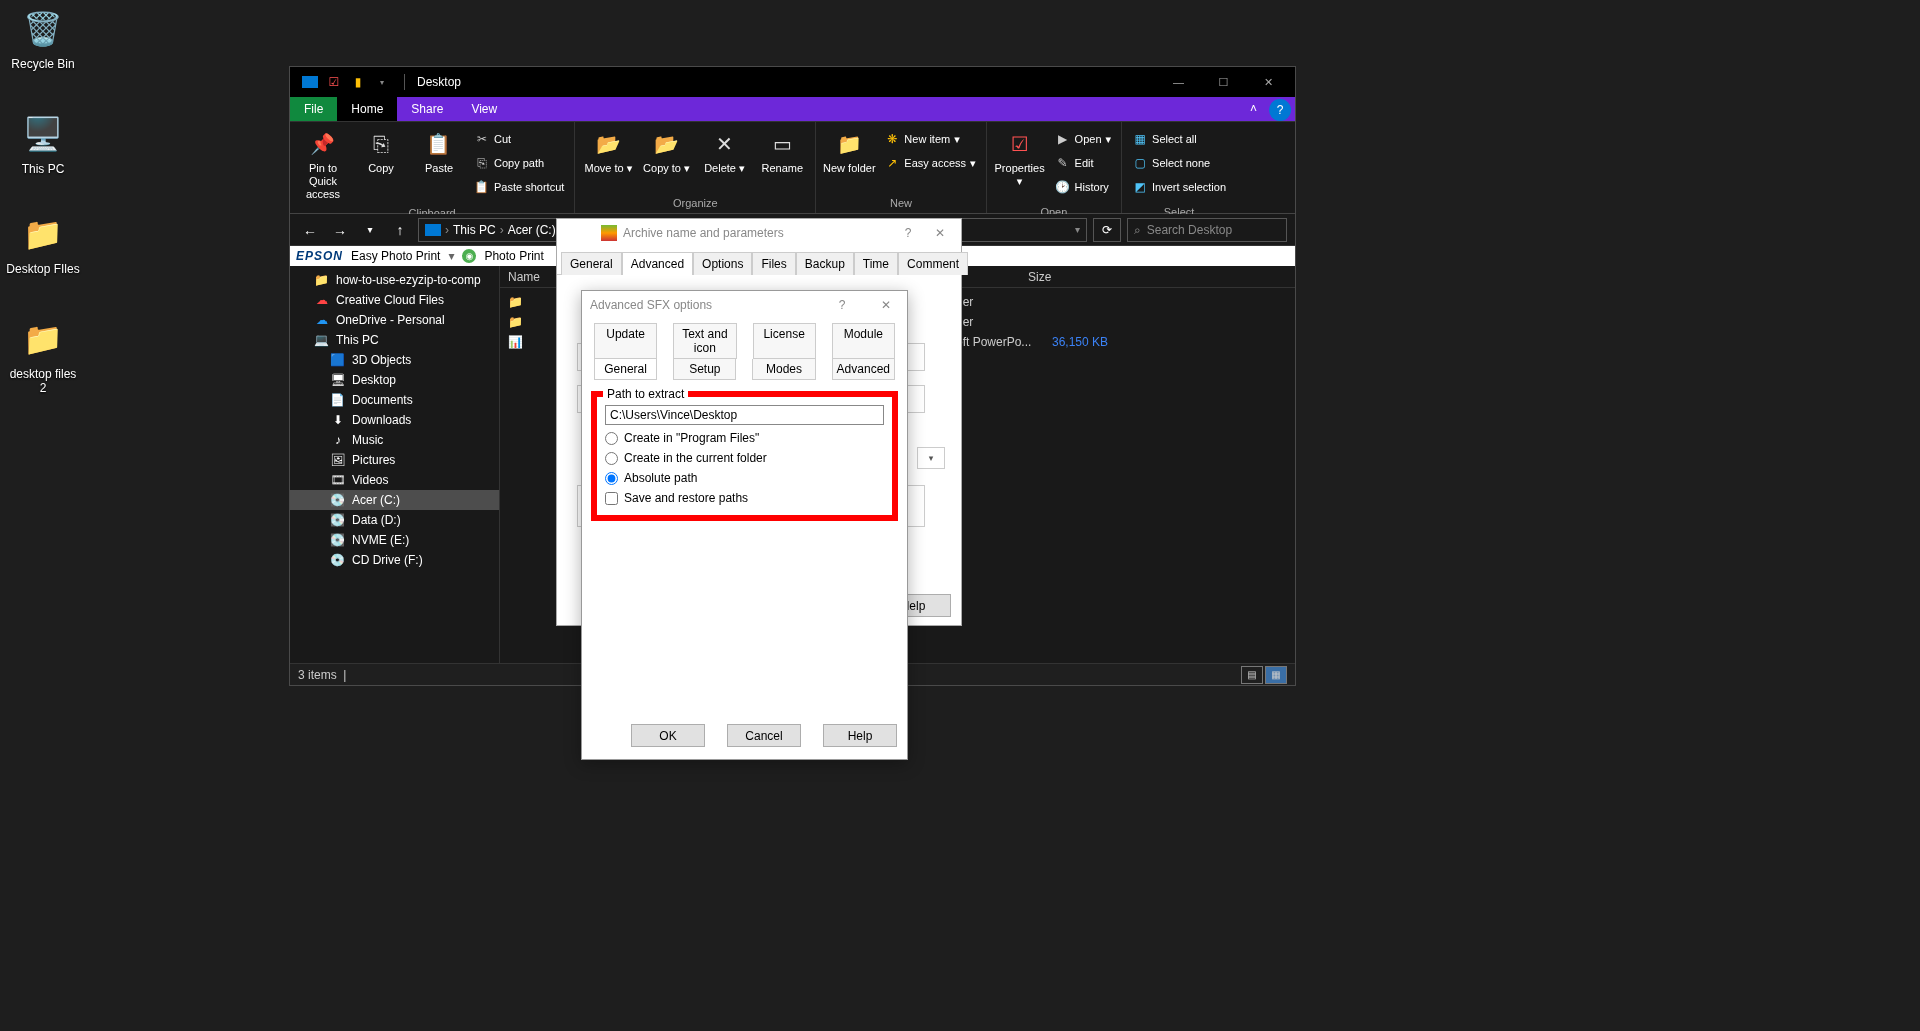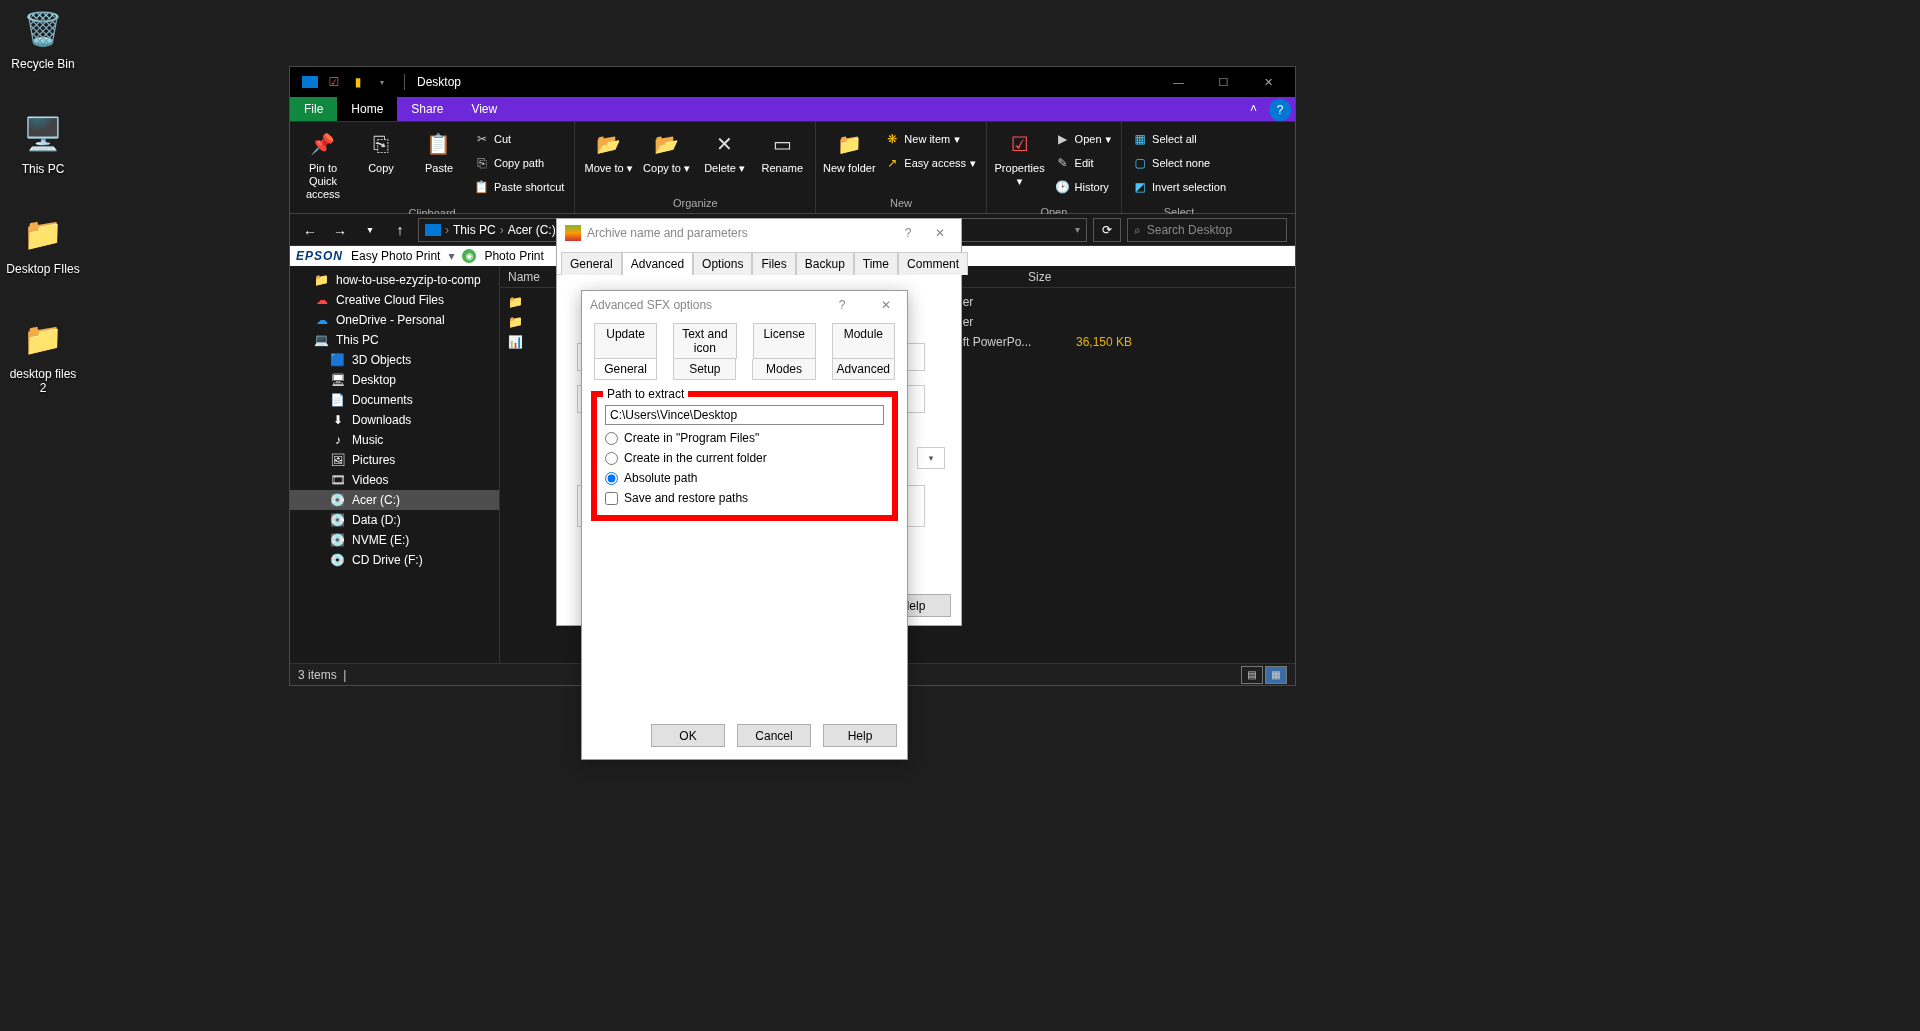--- a/index.html
+++ b/index.html
@@ -63,21 +63,21 @@
 .filelist { flex:1; padding:4px 0; }
 .filerow { display:flex; align-items:center; padding:3px 8px; gap:6px; color:#fff; font-size:12px; }
 .filerow .fico { width:16px; text-align:center; }
 
 .statusbar { height:22px; background:#1f1f1f; border-top:1px solid #333; display:flex; align-items:center; padding:0 8px; color:#ccc; font-size:12px; justify-content:space-between; }
 .statusbar .views { display:flex; gap:2px; }
 .statusbar .views .vbtn { width:22px; height:18px; border:1px solid #777; display:flex; align-items:center; justify-content:center; font-size:10px; }
 
 
 .dlg1 { position:absolute; left:556px; top:218px; width:406px; height:408px; background:#fff; border:1px solid #aaa; display:flex; flex-direction:column; color:#000; }
-.dlg1 .d1title { height:28px; display:flex; align-items:center; padding:0 8px; color:#888; font-size:12px; gap:6px; }
+.dlg1 .d1title { height:28px; display:flex; align-items:center; padding:0 8px; color:#888; font-size:12px; gap:6px;margin-left:36px; }
 .dlg1 .d1title .spacer { flex:1; }
 .dlg1 .d1title .dbtn { width:26px; text-align:center; color:#888; }
 .dlg1 .d1tabs { display:flex; padding:4px 4px 0; gap:0; font-size:12px; border-bottom:1px solid #ccc; }
 .dlg1 .d1tabs .dtab { padding:4px 8px; border:1px solid #ccc; border-bottom:none; background:#f0f0f0; position:relative; top:1px; }
 .dlg1 .d1tabs .dtab.active { background:#fff; }
 .dlg1 .d1body { flex:1; padding:10px; font-size:12px; color:#000; position:relative; }
 .dlg1 .d1foot { padding:8px 10px; display:flex; justify-content:flex-end; gap:6px; }
 .dlg1 .d1foot button { width:76px; height:23px; background:#e1e1e1; border:1px solid #adadad; font-size:12px; }
 
 .field-combo { position:absolute; right:16px; width:28px; height:22px; border:1px solid #ccc; background:#fff; display:flex; align-items:center; justify-content:center; font-size:9px; color:#555;}
@@ -93,21 +93,21 @@
 .dlg2 .d2tabs .dtab { flex:1; text-align:center; padding:3px 4px; border:1px solid #ccc; background:#f7f7f7; font-size:12px; }
 .dlg2 .d2tabs .row2 .dtab { border-top:none; }
 .dlg2 .d2tabs .dtab.active { background:#fff; }
 .dlg2 .d2body { flex:1; padding:10px 12px; font-size:12px; }
 .dlg2 .fieldset { border:1px solid #ccc; padding:10px 10px 12px; position:relative; margin-top:4px; }
 .dlg2 .fieldset.highlight { outline:6px solid #ff0000; outline-offset:-3px; }
 .dlg2 .fieldset .legend { position:absolute; top:-8px; left:8px; background:#fff; padding:0 4px; font-size:12px; }
 .dlg2 input[type=text] { width:100%; height:20px; border:1px solid #888; padding:0 4px; font-size:12px; }
 .dlg2 .radio-row, .dlg2 .check-row { display:flex; align-items:center; gap:6px; margin-top:6px; font-size:12px; }
 .dlg2 .radio-row input, .dlg2 .check-row input { margin:0; }
-.dlg2 .d2foot { padding:8px 10px 12px; display:flex; justify-content:flex-end; gap:12px; }
+.dlg2 .d2foot { padding:8px 10px 12px; display:flex; justify-content:flex-end; gap:22px; }
 .dlg2 .d2foot button { width:74px; height:23px; background:#e1e1e1; border:1px solid #adadad; font-size:12px; }
 
 </style>
 </head>
 <body>
 
 <div class="desktop">
 
 <div class="desktop-icon" style="top: 5px; left: 5px;">
       <div class="ico">🗑️</div>
@@ -368,21 +368,21 @@
           <div class="filerow">
             <span class="fico">📁</span>
   <span style="width:420px"></span>
   <span style="width:90px;color:#ccc">der</span>
   <span style="width:80px;text-align:right;color:#ccc"></span>
           </div>
           <div class="filerow">
             <span class="fico">📊</span>
   <span style="width:420px"></span>
   <span style="width:90px;color:#ccc">oft PowerPo...</span>
-  <span style="width:80px;text-align:right;color:#eab308">36,150 KB</span>
+  <span style="width:80px;text-align:left;color:#3b82f6">36,150 KB</span>
           </div>
         </div>
     </div>
   </div>
 
   <div class="statusbar">
     <span><span>3 items</span>&nbsp;&nbsp;|</span>
     <div class="views">
       <div class="vbtn">▤</div>
       <div class="vbtn" style="background:#3a6ea5">▦</div>

